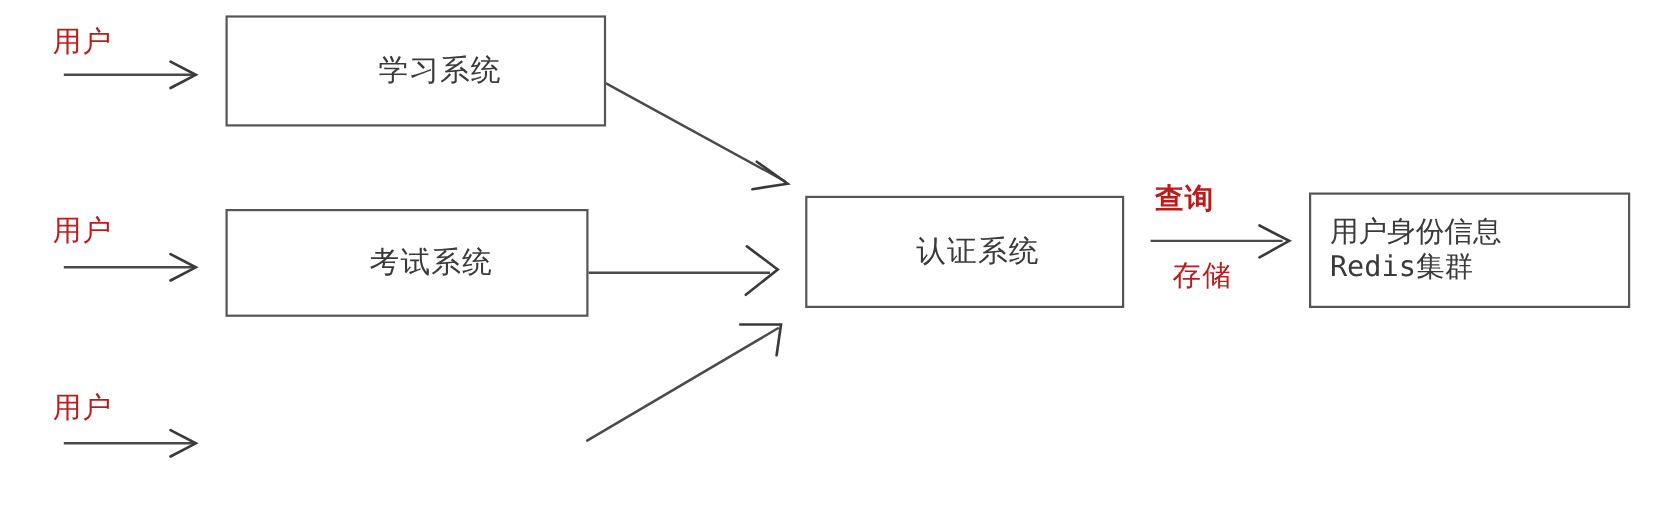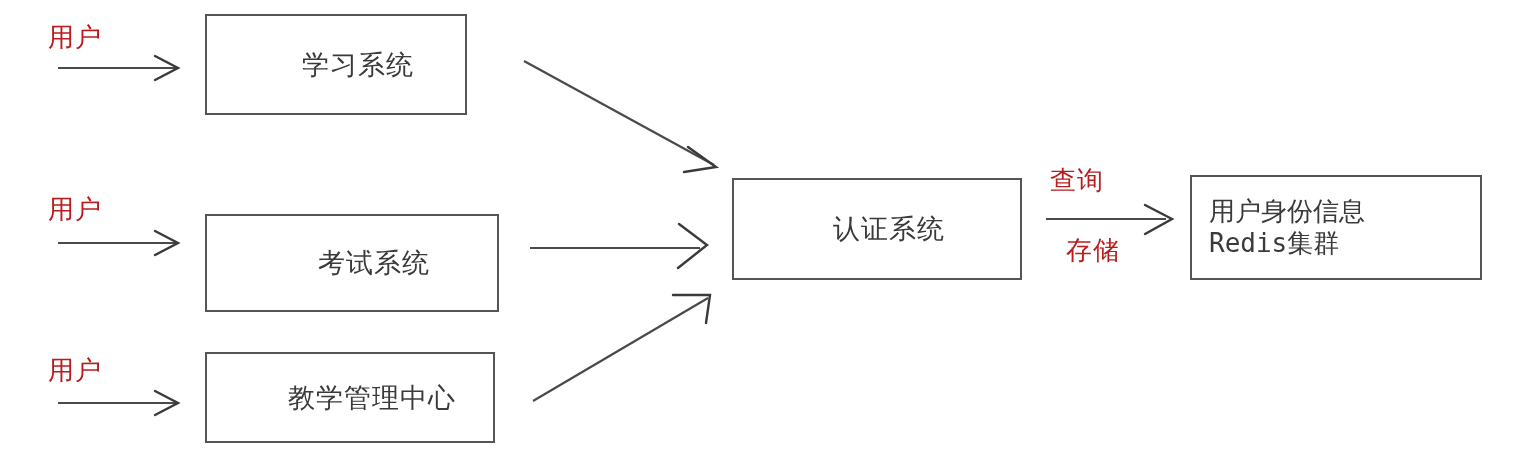--- a/index.html
+++ b/index.html
@@ -121,45 +121,42 @@
       <line x1="533" y1="401" x2="708" y2="298" stroke="#4a4a4a" stroke-width="2.2"></line>
       <polyline points="673,295 710,295 706,323" fill="none" stroke="#3a3a3a" stroke-width="2.4" stroke-linecap="round" stroke-linejoin="miter"></polyline>
     </g>
 
     <g>
       <line x1="1046" y1="219" x2="1166" y2="219" stroke="#4a4a4a" stroke-width="2.2"></line>
       <polyline points="1145,205 1172,219 1145,234" fill="none" stroke="#3a3a3a" stroke-width="2.4" stroke-linecap="round" stroke-linejoin="miter"></polyline>
     </g>
   </svg>
 
-  <div class="node-box node-box-1 center-text" style="left:205px; top:14px; width:262px; height:101px;">
+  <div class="node-box node-box-1 center-text" style="left:205px; top:14px; width:346px; height:101px;">
     <span class="node-label">学习系统</span>
   </div>
 
-  <div class="node-box node-box-2 center-text" style="left:205px; top:190px; width:294px; height:98px;margin-top:24px;">
+  <div class="node-box node-box-2 center-text" style="left:205px; top:190px; width:330px; height:98px;">
     <span class="node-label">考试系统</span>
   </div>
 
-  <div class="node-box node-box-3 center-text" style="left:205px; top:352px; width:290px; height:91px;">
-    <span class="node-label">教学管理中心</span>
-  </div>
 
   <div class="node-box node-box-4 center-text" style="left:732px; top:178px; width:290px; height:102px;">
     <span class="node-label">认证系统</span>
   </div>
 
   <div class="store-box" style="left:1190px; top:175px; width:292px; height:105px;">
     <span class="store-line">用户身份信息</span>
     <span class="store-line">Redis集群</span>
   </div>
 
   <div class="edge-label user-tag" style="left:48px; top:20px;">用户</div>
 
   <div class="edge-label user-tag" style="left:48px; top:192px;">用户</div>
 
   <div class="edge-label user-tag" style="left:48px; top:353px;">用户</div>
 
 
-  <div class="edge-label" style="left:1050px; top:163px;">查询</div>
+  <div class="edge-label" style="left:1050px; top:163px;font-weight:bold;">查询</div>
 
   <div class="edge-label" style="left:1050px; top:233px;margin-left:16px;">存储</div>
 
 </div>
 
 </body></html>

